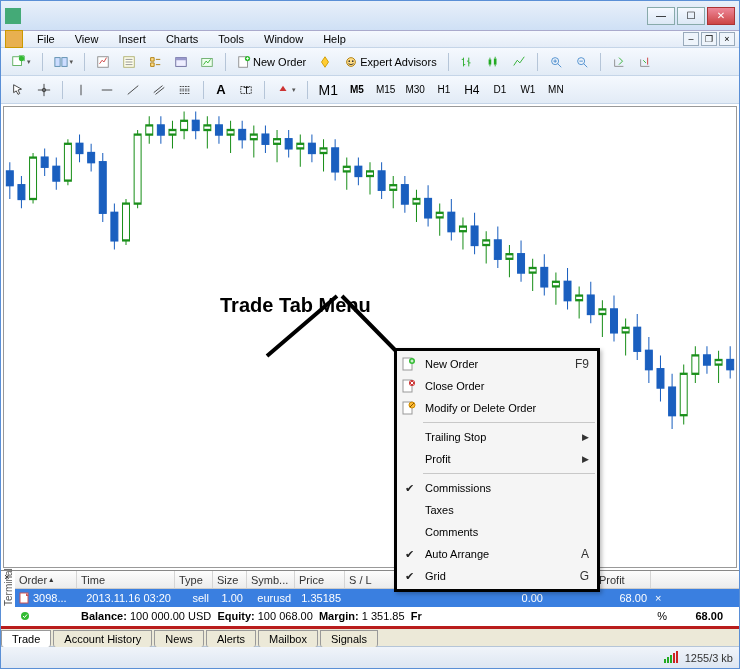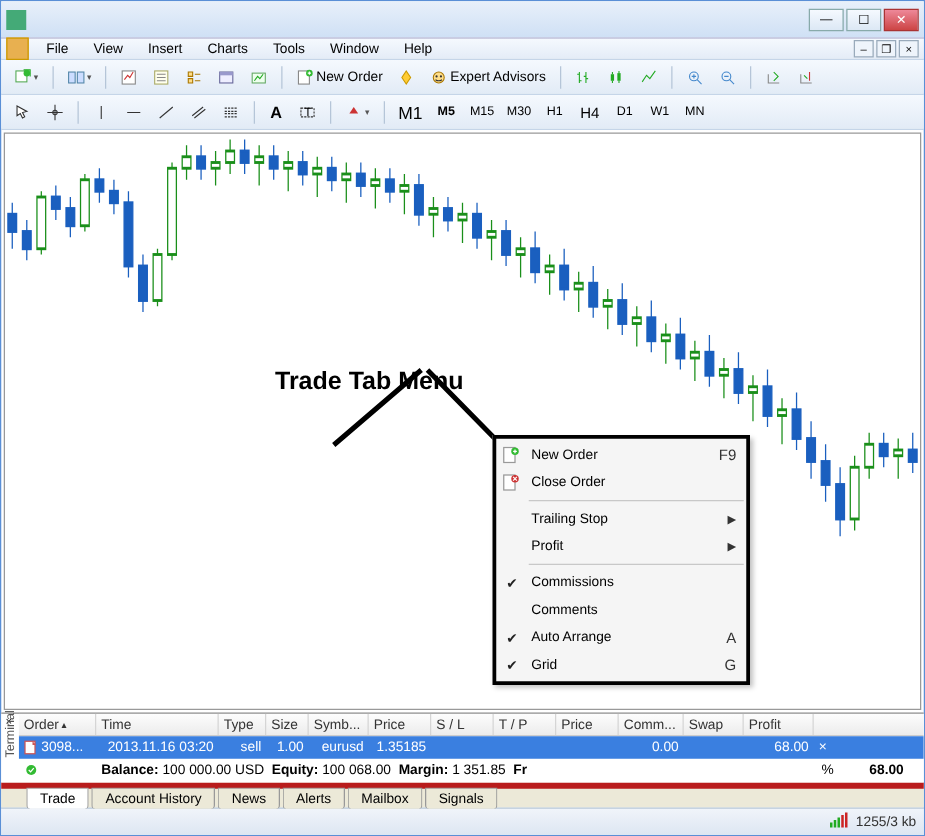--- a/index.html
+++ b/index.html
@@ -34,21 +34,21 @@
 
 .terminal { height: 56px; border-top: 1px solid #888; display: flex; flex-direction: column; background: #fff; position: relative; }
 .term-close { position:absolute; left:1px; top:1px; width:10px; height:10px; font-size:9px; cursor:pointer; display:flex; align-items:center; justify-content:center;}
 .term-grid { flex: 1; overflow: hidden; }
 .term-head { display: flex; height: 18px; background: linear-gradient(#fdfdfd,#ececec); border-bottom: 1px solid #ccc; }
 .th { border-right: 1px solid #d5d5d5; padding: 2px 4px; font-size: 11px; color: #333; white-space: nowrap; overflow: hidden; display:flex; align-items:center;}
 .term-row { display: flex; height: 18px; align-items: center; }
 .term-row.sel { background: #3a7fe0; color: #fff; }
 .td { padding: 0 4px; font-size: 11px; white-space: nowrap; overflow: hidden; }
 
-.term-tabs { height: 20px; background: #ece9d8; display: flex; align-items: flex-end; padding-left: 20px; border-top: 5px solid #b91c1c; }
+.term-tabs { height: 20px; background: #ece9d8; display: flex; align-items: flex-end; border-top: 3px solid #b91c1c; }
 .term-label { position:absolute; left:2px; bottom:20px; writing-mode: vertical-rl; transform: rotate(180deg); font-size:10px; color:#555; height: 36px; }
 .ttab { padding: 2px 10px; border: 1px solid #999; border-bottom: none; background: #ece9d8; margin-right: 2px; font-size: 11px; cursor: pointer; border-radius: 0 0 3px 3px; transform: translateY(1px);}
 .ttab.active { background: #fff; font-weight: normal; }
 
 .statusbar { height: 22px; background: linear-gradient(#f0f4fa,#dde6f2); border-top: 1px solid #b5c5d8; display: flex; align-items: center; padding: 0 6px; font-size: 11px; color: #333; }
 .statusbar .sp { flex: 1; }
 .connbar { display: inline-block; margin-right: 6px; }
 .connbar i { display:inline-block; width:2px; margin-right:1px; background:#2a2;}
 .connbar i:nth-child(1){height:4px} .connbar i:nth-child(2){height:6px} .connbar i:nth-child(3){height:8px} .connbar i:nth-child(4){height:10px; background:#c22} .connbar i:nth-child(5){height:12px; background:#c22}
 
@@ -499,33 +499,46 @@
   <div class="cm-item">
     <span class="cm-icon">
         <svg width="14" height="14">
           <rect x="1" y="1" width="9" height="12" fill="#fff" stroke="#999"></rect>
           <circle cx="10" cy="4" r="3" fill="#c33"></circle>
           <path d="M8.5 2.5l3 3M11.5 2.5l-3 3" stroke="#fff"></path>
         </svg>
       </span>
     <span>Close Order</span>
   </div>
+  <div class="cm-item">
+    <span class="cm-icon">
+        <svg width="14" height="14">
+          <rect x="1" y="1" width="9" height="12" fill="#fff" stroke="#999"></rect>
+          <circle cx="10" cy="4" r="3" fill="#fb3" stroke="#c80"></circle>
+          <path d="M8 6l4-4" stroke="#850"></path>
+        </svg>
+      </span>
+    <span>Modify or Delete Order</span>
+  </div>
   <div class="cm-sep"></div>
   <div class="cm-item">
       <span>Trailing Stop</span>
       <span class="cm-arrow">▶</span>
     </div>
   <div class="cm-item">
       <span>Profit</span>
       <span class="cm-arrow">▶</span>
     </div>
   <div class="cm-sep"></div>
   <div class="cm-item">
       <span class="cm-check">✔</span>
       <span>Commissions</span>
+    </div>
+  <div class="cm-item">
+      <span>Taxes</span>
     </div>
   <div class="cm-item">
       <span>Comments</span>
     </div>
   <div class="cm-item">
       <span class="cm-check">✔</span>
       <span>Auto Arrange</span>
       <span class="cm-short">A</span>
     </div>
   <div class="cm-item">

